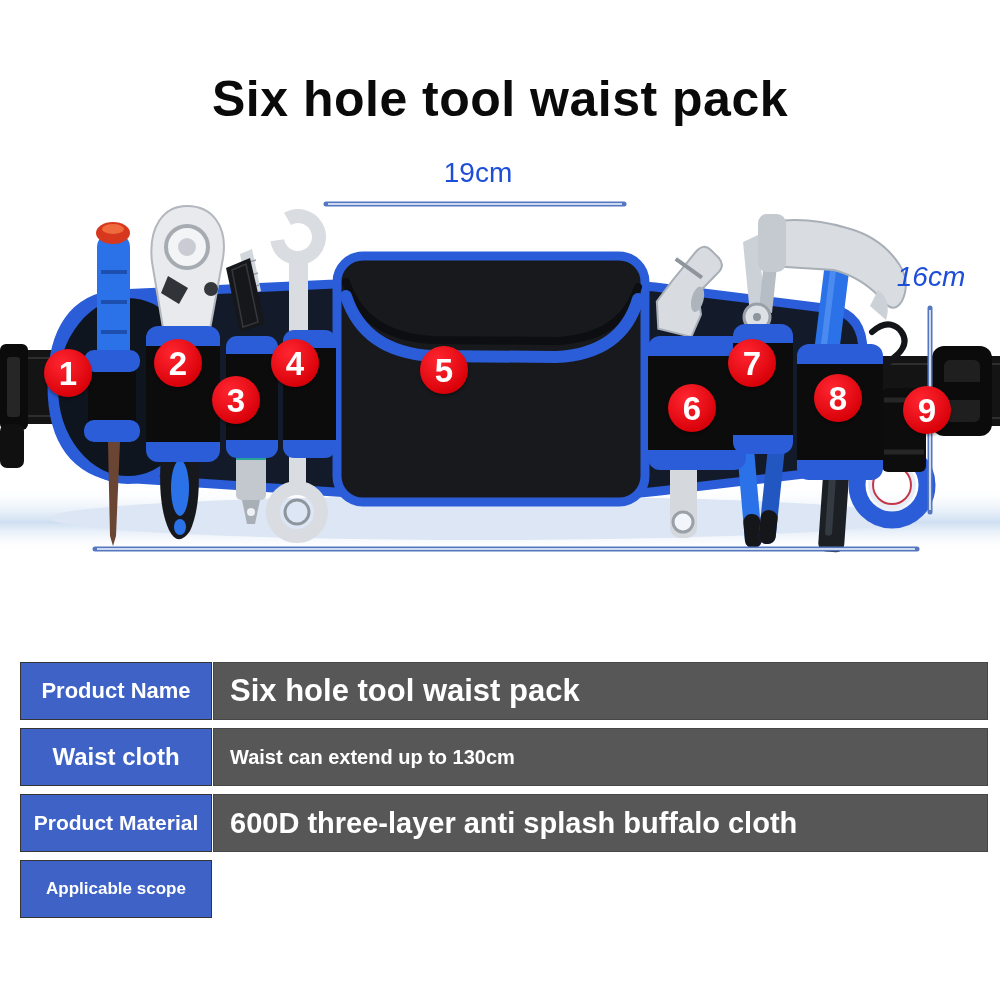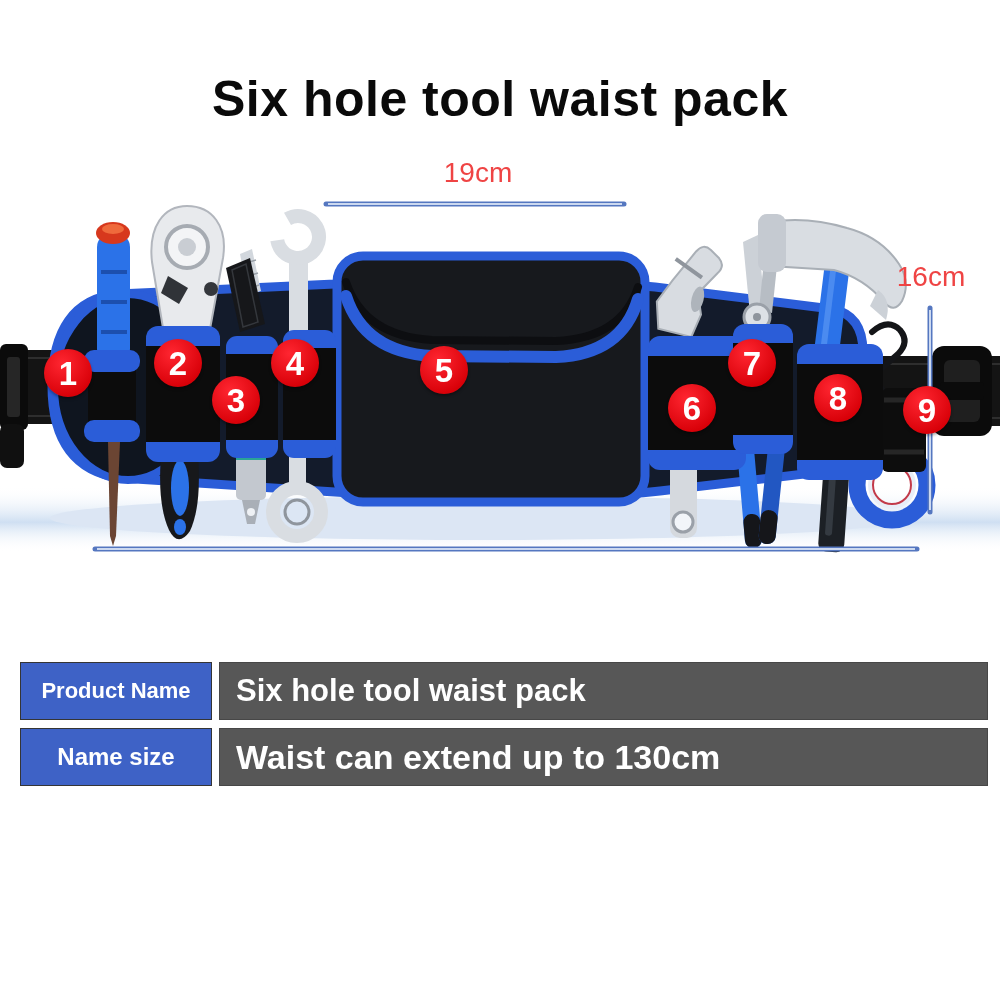--- a/index.html
+++ b/index.html
@@ -1,40 +1,40 @@
 <!DOCTYPE html>
 <html><head>
 <meta charset="utf-8">
 <style>
   html,body{margin:0;padding:0;background:#ffffff;}
   .canvas{position:relative;width:1000px;height:1000px;background:#fff;overflow:hidden;
           font-family:"Liberation Sans",sans-serif;}
   .page-title{position:absolute;top:36px;left:0;width:1000px;text-align:center;
               font-size:50px;font-weight:bold;color:#0a0a0a;letter-spacing:0.5px;}
   svg.product{position:absolute;top:0;left:0;}
-  .dim{position:absolute;color:#ef4444;font-size:28px;font-weight:400;text-align:center;}
+  .dim{position:absolute;color:#1d4ed8;font-size:28px;font-weight:400;text-align:center;}
   .dim-top{top:157px;left:403px;width:150px;}
-  .dim-right{top:261px;left:876px;width:110px;}
+  .dim-right{top:261px;left:876px;width:110px;font-style:italic;}
   .dim-bottom{top:562px;left:425px;width:160px;font-size:35px;}
   .dim-bottom span{display:inline-block;transform:scaleX(.8);transform-origin:center;}
   .marker{position:absolute;width:48px;height:48px;border-radius:50%;
           background:radial-gradient(circle at 38% 30%, #ff2631, #d80008 75%);
           color:#fff;font-weight:bold;font-size:33px;line-height:1;
           display:flex;align-items:center;justify-content:center;
           box-shadow:0 2px 3px rgba(0,0,0,.35);}
   .spec{position:absolute;top:662px;left:20px;width:968px;display:flex;flex-direction:column;gap:8px;}
-  .spec-row{display:flex;gap:7px;height:58px;}
+  .spec-row{display:flex;gap:1px;height:58px;}
   .spec-label{width:190px;flex:0 0 190px;background:#3e62c6;border:1px solid #353535;color:#fff;
               font-weight:bold;display:flex;align-items:center;justify-content:center;text-align:center;}
   .spec-value{flex:1;background:#575757;border:1px solid #474747;color:#fff;font-weight:bold;
               display:flex;align-items:center;padding-left:16px;overflow:hidden;}
   .spec-row:nth-child(1) .spec-label{font-size:22px}
   .spec-row:nth-child(1) .spec-value{font-size:31px}
   .spec-row:nth-child(2) .spec-label{font-size:24px}
-  .spec-row:nth-child(2) .spec-value{font-size:34px}
+  .spec-row:nth-child(2) .spec-value{font-size:20px}
   .spec-row:nth-child(3) .spec-label{font-size:21px}
   .spec-row:nth-child(3) .spec-value{font-size:29px}
   .spec-row:nth-child(4) .spec-label{font-size:17px}
   .spec-row:nth-child(4) .spec-value{font-size:30px}
   .spec-row:nth-child(5) .spec-label{font-size:23px}
   .spec-row:nth-child(5) .spec-value{font-size:20px}
   .spec-row:nth-child(5) .spec-value span{display:inline-block;transform:scaleX(.8);
       transform-origin:left center;white-space:nowrap;}
 </style>
 </head>
@@ -222,22 +222,29 @@
   <div class="marker" style="left:903px;top:386px">9</div>
 
   <div class="spec">
     <div class="spec-row">
       <div class="spec-label">Product Name</div>
       <div class="spec-value">
           <span>Six hole tool waist pack</span>
         </div>
     </div>
     <div class="spec-row">
-      <div class="spec-label">Name size</div>
+      <div class="spec-label">Waist cloth</div>
       <div class="spec-value">
           <span>Waist can extend up to 130cm</span>
         </div>
     </div>
     <div class="spec-row">
+      <div class="spec-label">Product Material</div>
+      <div class="spec-value">
+          <span>600D three-layer anti splash buffalo cloth</span>
+        </div>
+    </div>
+    <div class="spec-row">
+      <div class="spec-label">Applicable scope</div>
     </div>
   </div>
 
 </div>
 
 </body></html>

